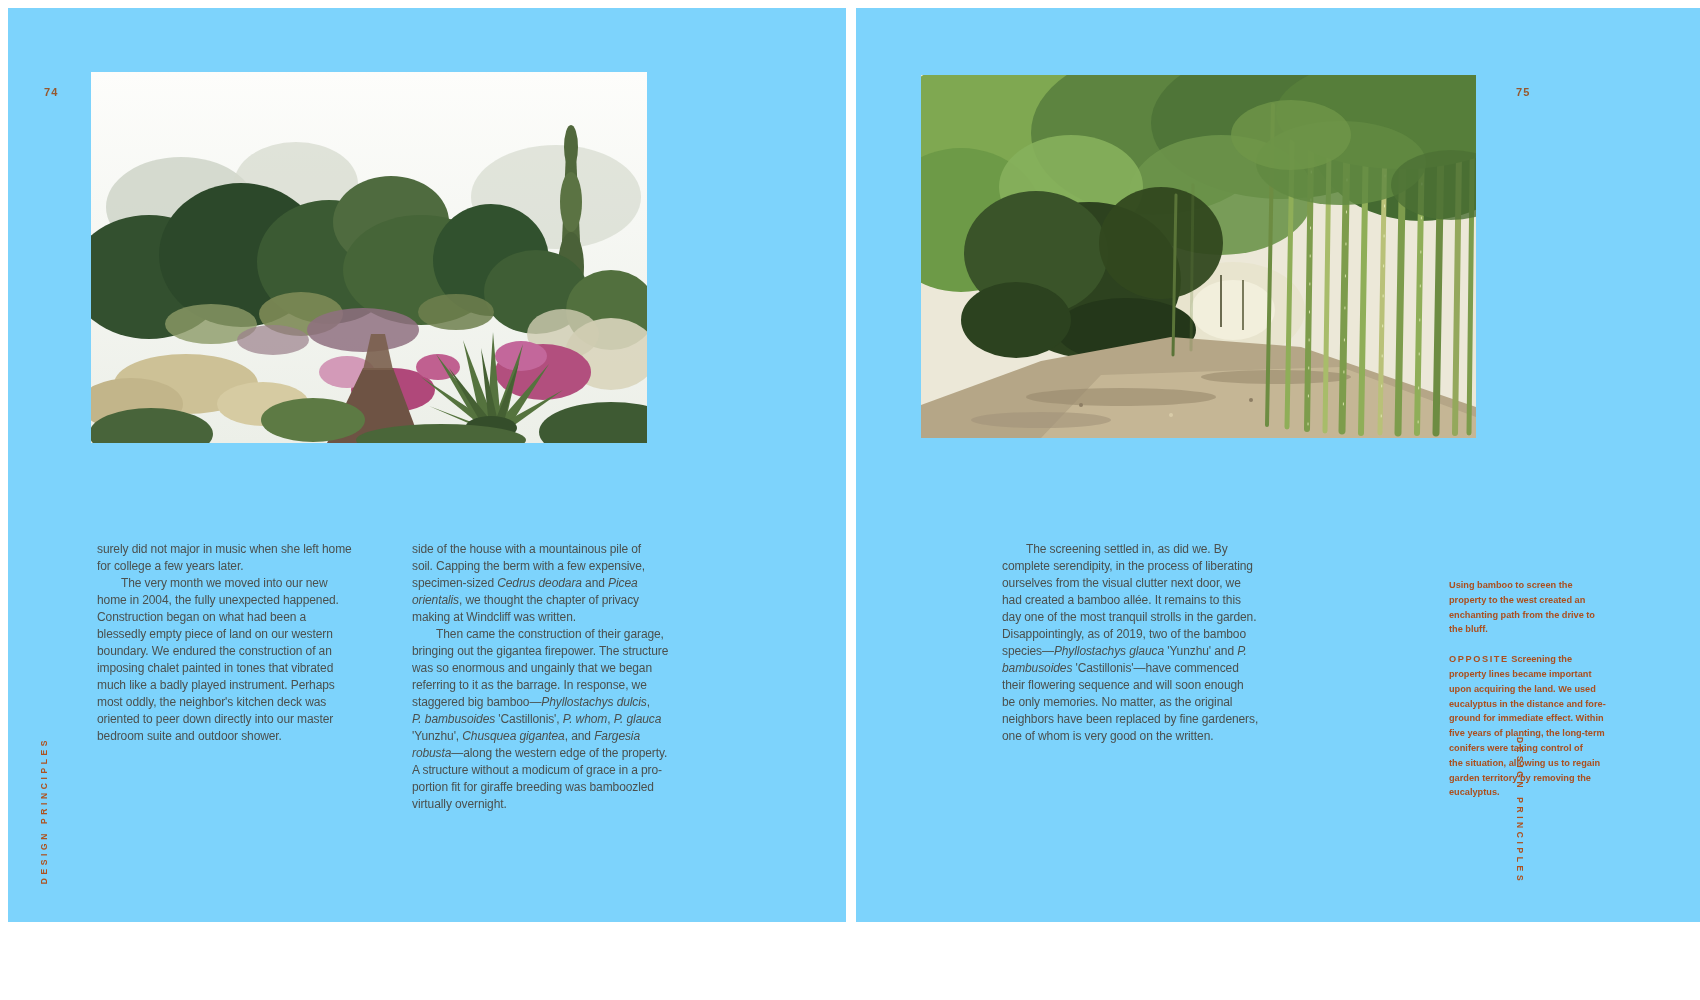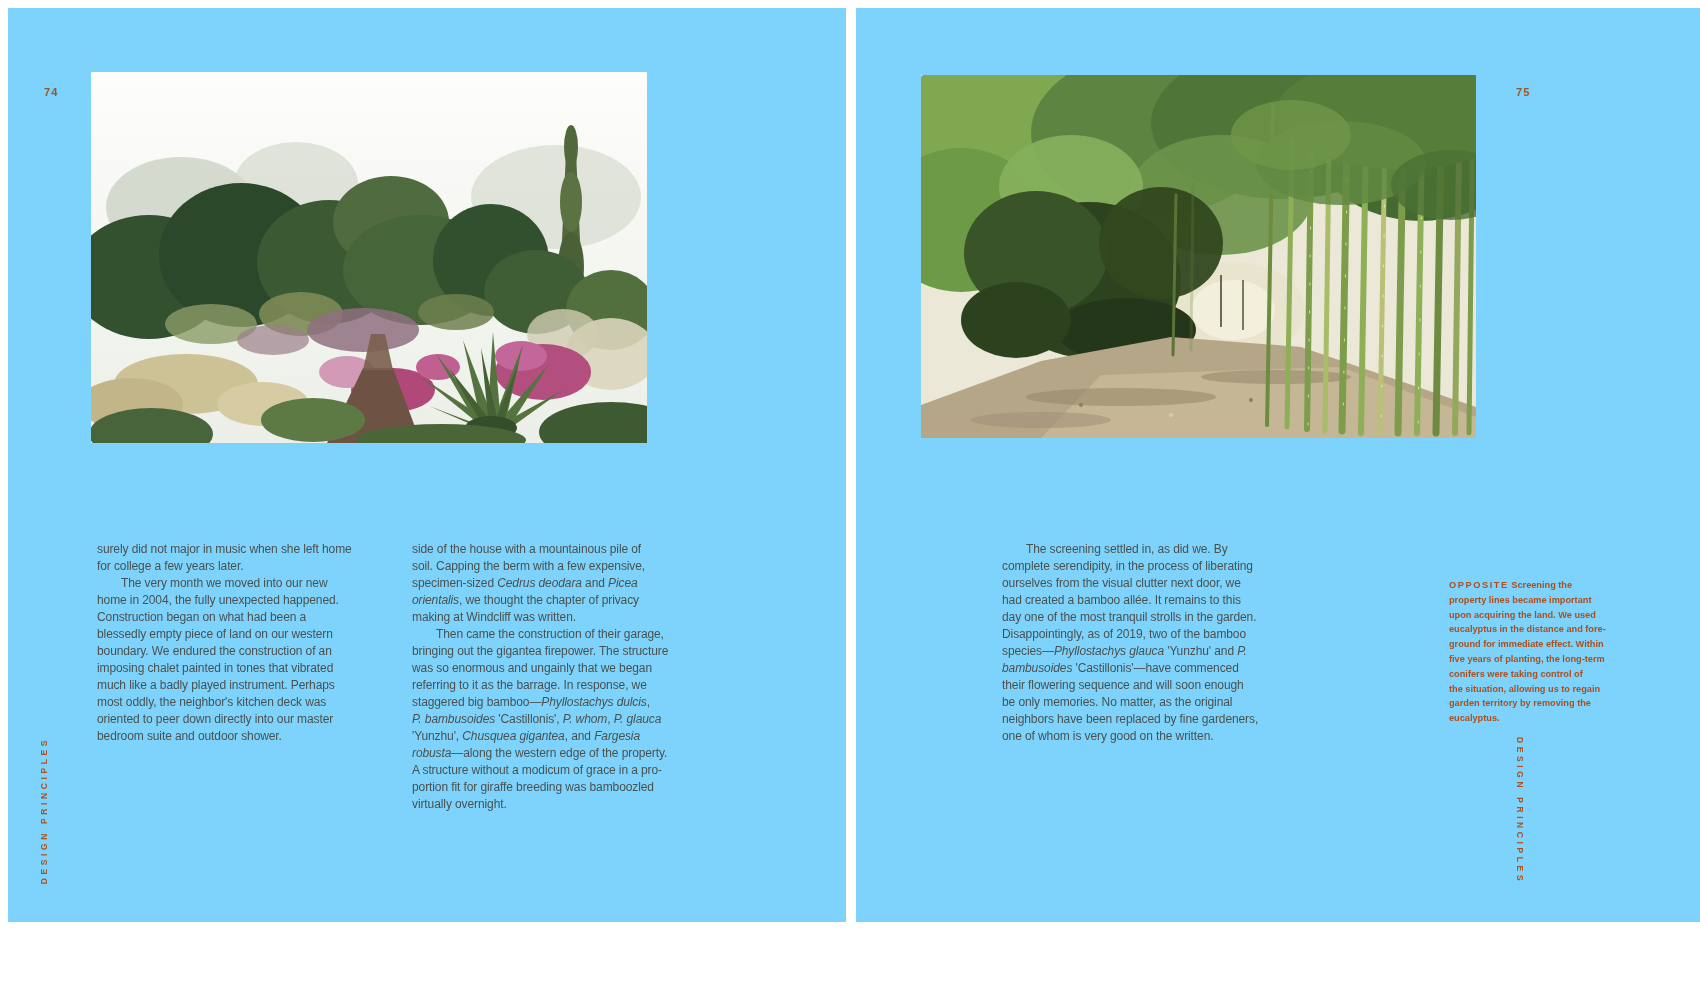--- a/index.html
+++ b/index.html
@@ -223,20 +223,24 @@
 Disappointingly, as of 2019, two of the bamboo
 species—</span><span class="it">Phyllostachys glauca</span><span> 'Yunzhu' and </span><span class="it">P.
 bambusoides</span><span> 'Castillonis'—have commenced
 their flowering sequence and will soon enough
 be only memories. No matter, as the original
 neighbors have been replaced by fine gardeners,
 one of whom is very good on the written.</span></p>
     </div>
 
   <div class="caption" style="left:593px;top:570px;">
+      <p><span>Using bamboo to screen the
+property to the west created an
+enchanting path from the drive to
+the bluff.</span></p>
       <p><span class="ls">OPPOSITE</span><span> Screening the
 property lines became important
 upon acquiring the land. We used
 eucalyptus in the distance and fore-
 ground for immediate effect. Within
 five years of planting, the long-term
 conifers were taking control of
 the situation, allowing us to regain
 garden territory by removing the
 eucalyptus.</span></p>

